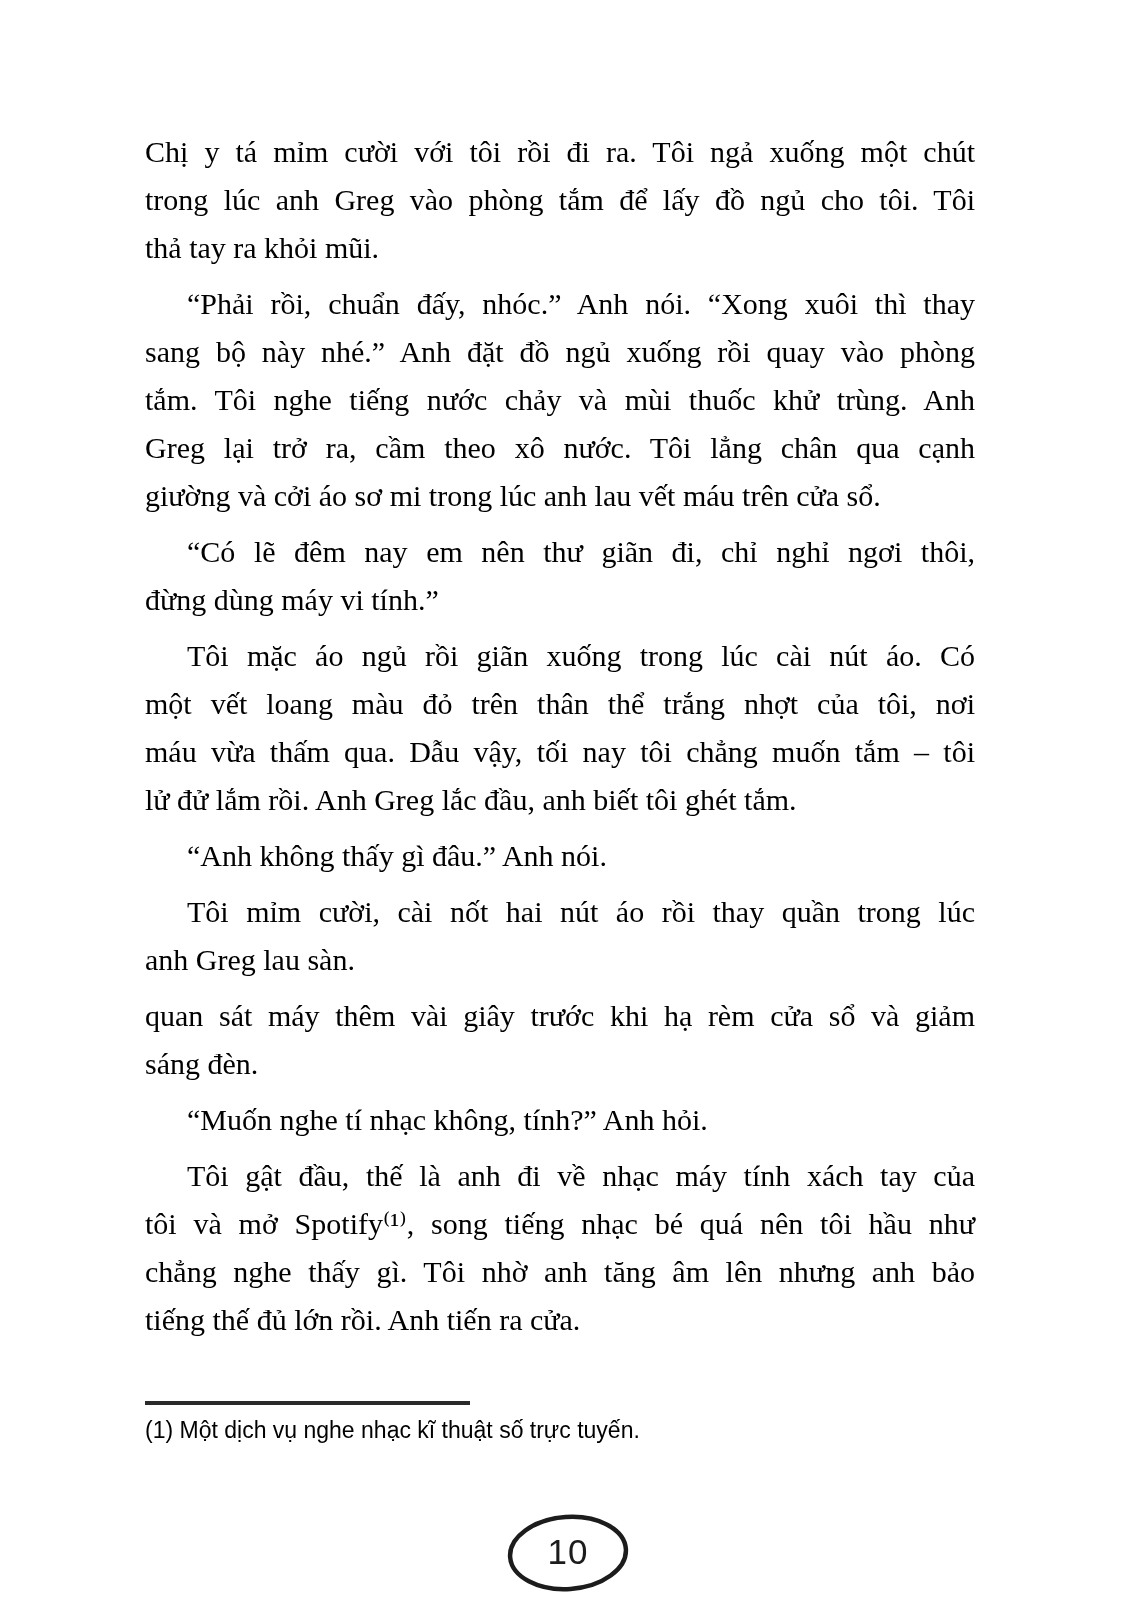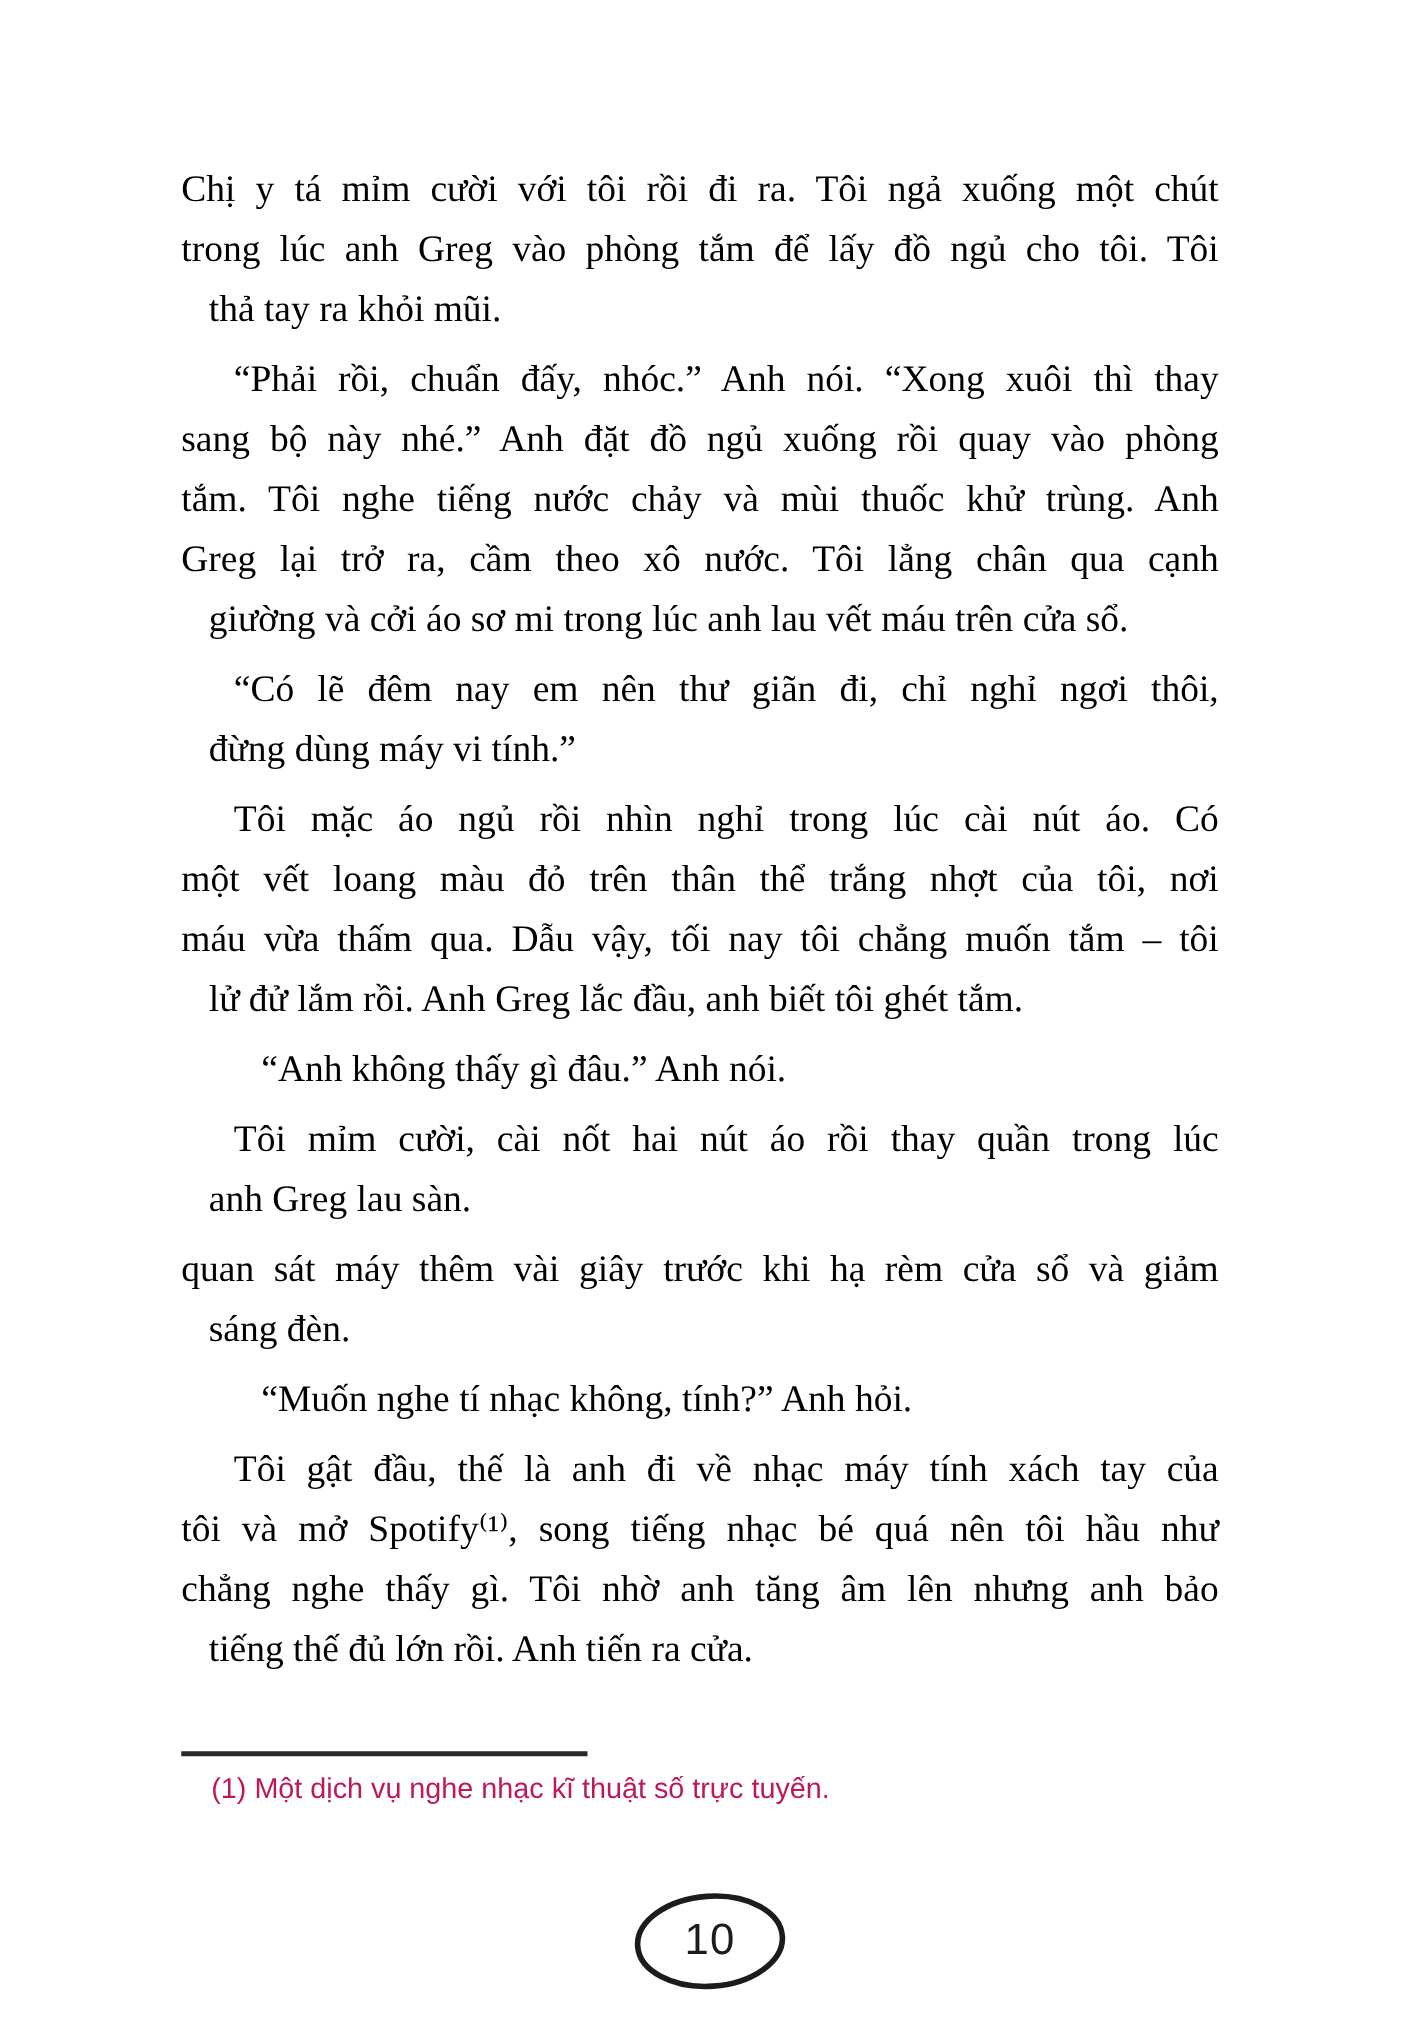--- a/index.html
+++ b/index.html
@@ -26,43 +26,41 @@
   }
   .paragraph + .paragraph {
     margin-top: 8px;
   }
   .line {
     text-align: justify;
     text-align-last: justify;
   }
   .line.last {
     text-align-last: left;
-    margin-left: 22px;
   }
   .line.indent {
     text-indent: 42px;
   }
   .footnote-block {
     position: absolute;
     left: 145px;
     top: 1401px;
     width: 830px;
   }
   .footnote-rule {
     width: 325px;
     height: 4px;
     background: #2a2a2a;
     margin: 0 0 10px 0;
   }
   .footnote-text {
     font-family: "Liberation Sans", "DejaVu Sans", sans-serif;
     font-size: 23px;
     line-height: 30px;
-    color: #be185d;
-    margin-left: 24px;
+    color: #000000;
   }
   .page-number-badge {
     position: absolute;
     left: 50%;
     top: 1512px;
     transform: translateX(-50%);
     width: 126px;
     height: 84px;
   }
   .page-number-badge svg {
@@ -101,21 +99,21 @@
         <div class="line">sang bộ này nhé.” Anh đặt đồ ngủ xuống rồi quay vào phòng</div>
         <div class="line">tắm. Tôi nghe tiếng nước chảy và mùi thuốc khử trùng. Anh</div>
         <div class="line">Greg lại trở ra, cầm theo xô nước. Tôi lẳng chân qua cạnh</div>
         <div class="line last">giường và cởi áo sơ mi trong lúc anh lau vết máu trên cửa sổ.</div>
       </div>
       <div class="paragraph">
         <div class="line indent">“Có lẽ đêm nay em nên thư giãn đi, chỉ nghỉ ngơi thôi,</div>
         <div class="line last">đừng dùng máy vi tính.”</div>
       </div>
       <div class="paragraph">
-        <div class="line indent">Tôi mặc áo ngủ rồi nhìn nghỉ trong lúc cài nút áo. Có</div>
+        <div class="line indent">Tôi mặc áo ngủ rồi giãn xuống trong lúc cài nút áo. Có</div>
         <div class="line">một vết loang màu đỏ trên thân thể trắng nhợt của tôi, nơi</div>
         <div class="line">máu vừa thấm qua. Dẫu vậy, tối nay tôi chẳng muốn tắm – tôi</div>
         <div class="line last">lử đử lắm rồi. Anh Greg lắc đầu, anh biết tôi ghét tắm.</div>
       </div>
       <div class="paragraph">
         <div class="line last indent">“Anh không thấy gì đâu.” Anh nói.</div>
       </div>
       <div class="paragraph">
         <div class="line indent">Tôi mỉm cười, cài nốt hai nút áo rồi thay quần trong lúc</div>
         <div class="line last">anh Greg lau sàn.</div>

